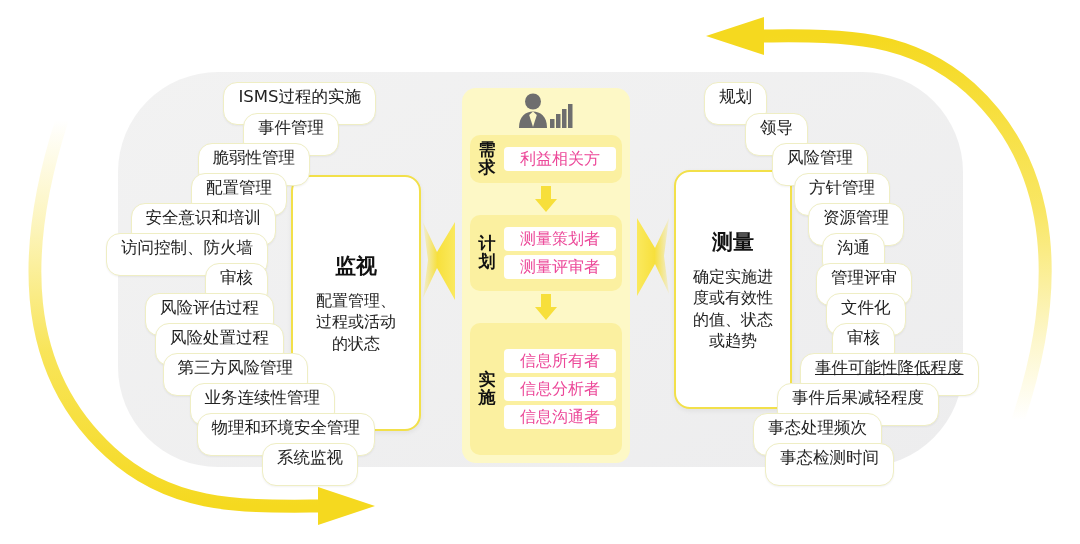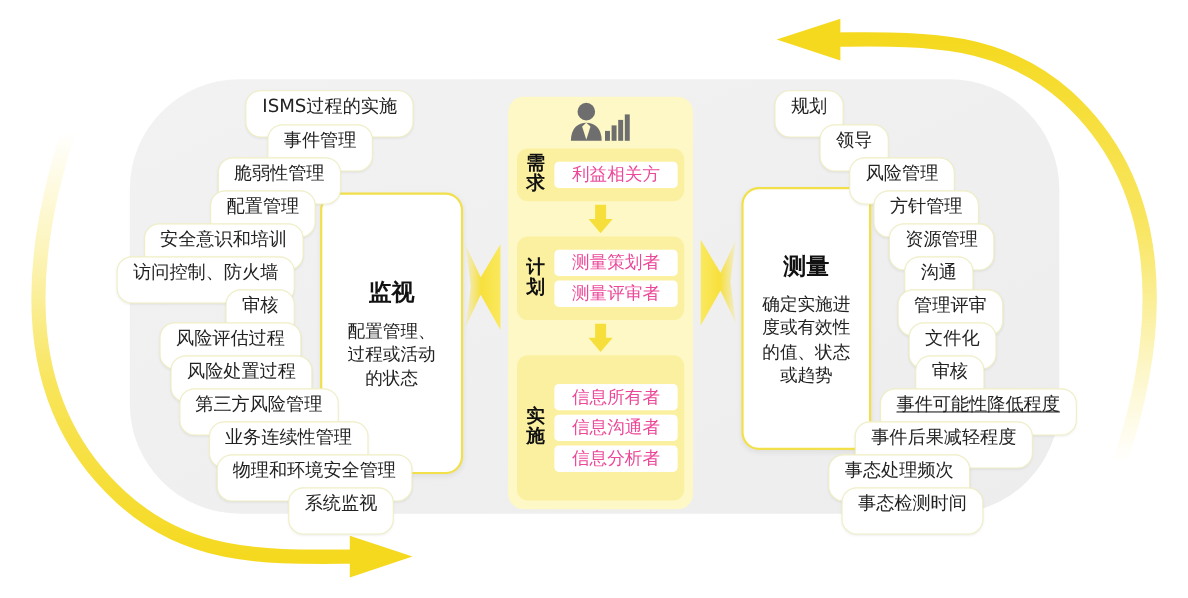--- a/index.html
+++ b/index.html
@@ -173,22 +173,22 @@
       <polygon points="6,0 16,0 16,13 22,13 11,26 0,13 6,13" fill="#F7DF3B"></polygon>
     </svg>
 
     <div class="phase" style="top:235px;height:132px;">
       <div class="phase-label">
         <div>实</div>
         <div>施</div>
       </div>
       <div class="phase-items">
         <div class="ci">信息所有者</div>
+        <div class="ci">信息分析者</div>
         <div class="ci">信息沟通者</div>
-        <div class="ci">信息分析者</div>
       </div>
     </div>
   </div>
 
   <div class="right-col">
 
     <div class="card" style="left:674px;top:170px;width:118px;height:239px;padding:10px;">
       <div class="card-title">测量</div>
       <div class="card-desc">
         <div>确定实施进</div>

